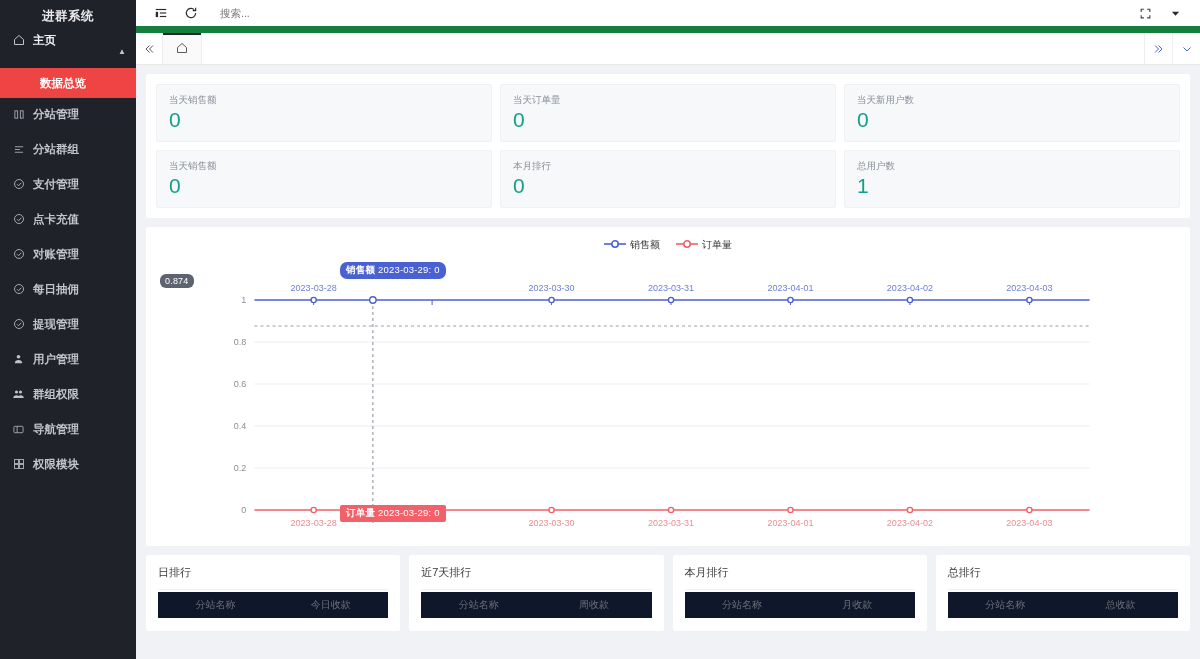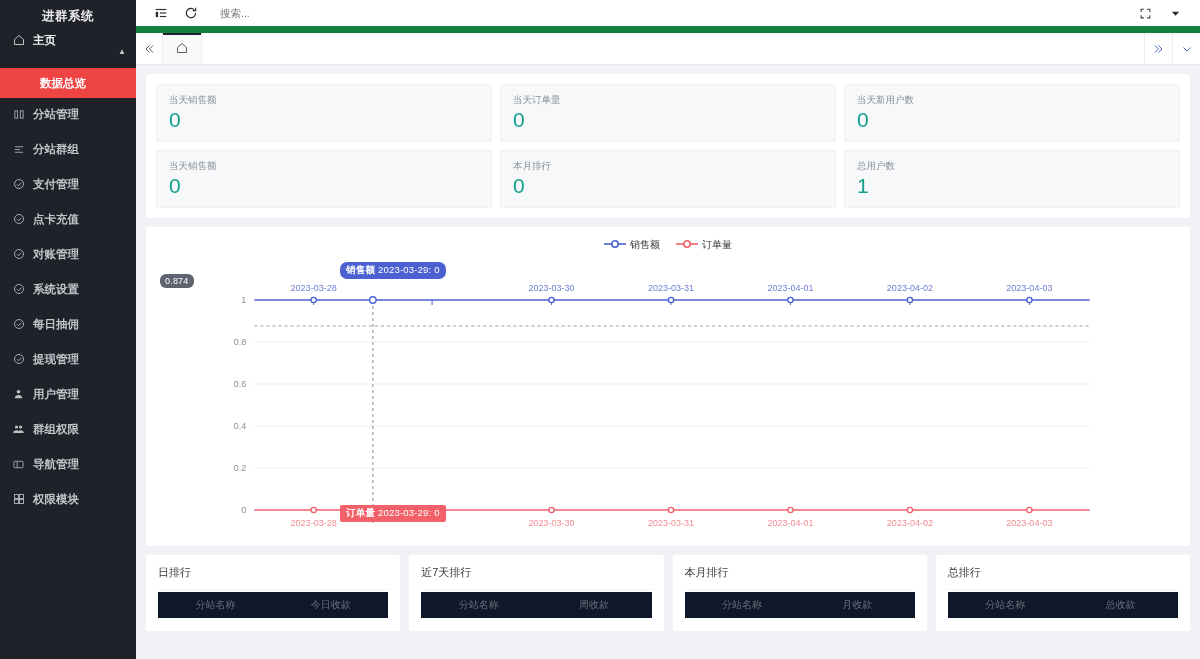--- a/index.html
+++ b/index.html
@@ -214,29 +214,20 @@
     <div class="nav-item">
       <span class="nav-ico">
         <svg width="12" height="12" viewBox="0 0 24 24" fill="none" stroke="#b9bbc2" stroke-width="2">
           <circle cx="12" cy="12" r="9"></circle>
             <path d="M8 12.5 L11 15.5 L16.5 9.5"></path>
         </svg>
       </span>
       <span class="nav-label">对账管理</span>
     </div>
 
-    <div class="nav-item">
-      <span class="nav-ico">
-        <svg width="12" height="12" viewBox="0 0 24 24" fill="none" stroke="#b9bbc2" stroke-width="2">
-          <circle cx="12" cy="12" r="9"></circle>
-            <path d="M8 12.5 L11 15.5 L16.5 9.5"></path>
-        </svg>
-      </span>
-      <span class="nav-label">系统设置</span>
-    </div>
 
     <div class="nav-item">
       <span class="nav-ico">
         <svg width="12" height="12" viewBox="0 0 24 24" fill="none" stroke="#b9bbc2" stroke-width="2">
           <circle cx="12" cy="12" r="9"></circle>
             <path d="M8 12.5 L11 15.5 L16.5 9.5"></path>
         </svg>
       </span>
       <span class="nav-label">每日抽佣</span>
     </div>

